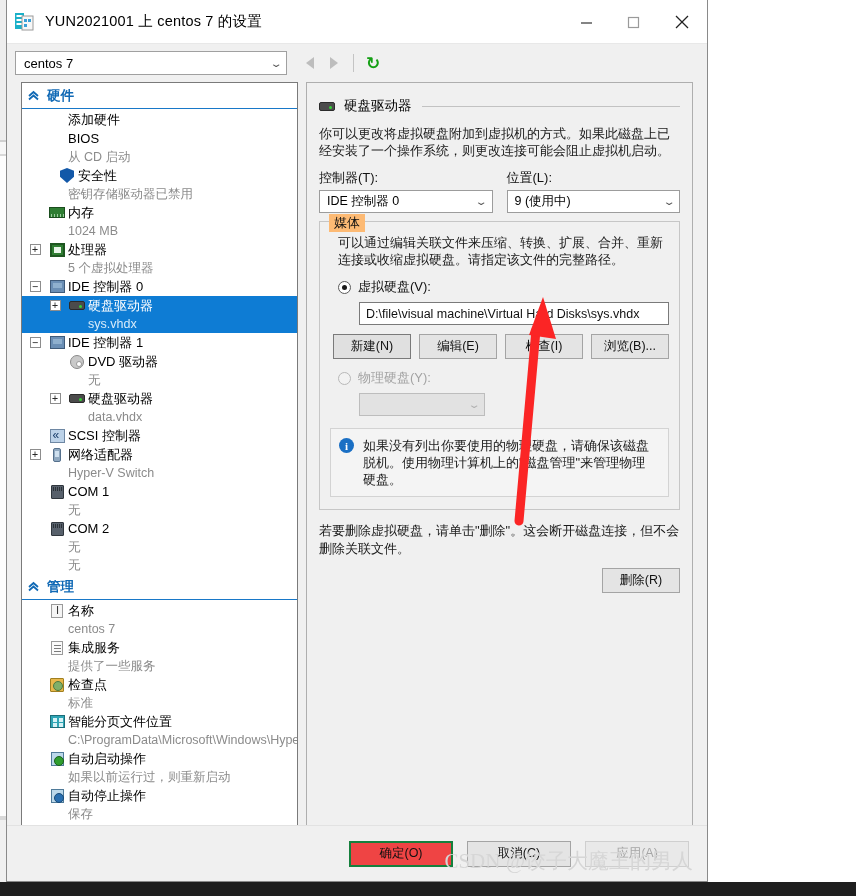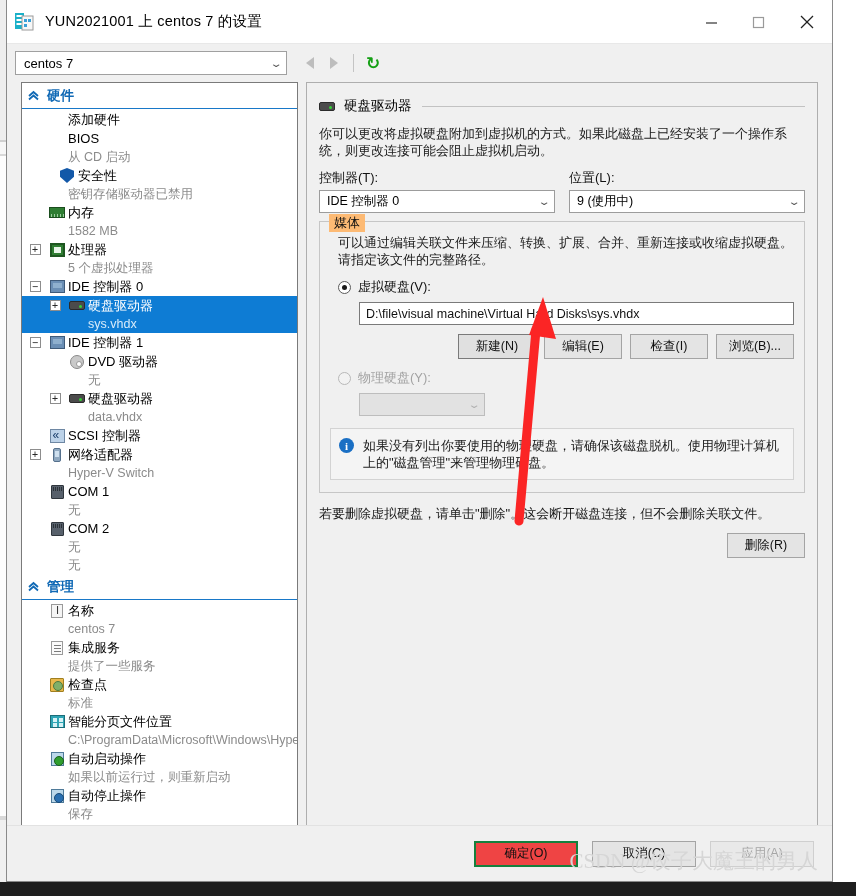--- a/index.html
+++ b/index.html
@@ -24,21 +24,21 @@
   .bg-window .s5 { top: 156px; height: 660px; background:#fdfdfd; }
   .bg-window .s6 { top: 816px; height: 4px; background:#d8d8d8; }
   .bg-window .s7 { top: 820px; height: 60px; background:#f0f0f0; }
 
   .bottom-strip {
     position:absolute; left:0; bottom:0; width:856px; height:14px; background:#1f1f1f;
   }
 
   
   .window {
-    position: absolute; left: 6px; top: 0; width: 827px; height: 882px;
+    position: absolute; left: 6px; top: 0; width: 702px; height: 882px;
     background: #f0f0f0;
     border: 1px solid #8a8a8a;
     border-top: none;
   }
 
   .titlebar {
     position: relative;
     height: 44px;
     background: #ffffff;
     display: flex; align-items: center;
@@ -380,21 +380,21 @@
               <div class="node-sub" style="padding-left: 46px;">密钥存储驱动器已禁用</div>
             </div>
             <div class="node">
               <div class="node-row" style="padding-left: 2px;">
                 <span class="exp-slot"></span>
                 <span class="icon-slot">
                   <span class="ic ic-mem"></span>
                 </span>
                 <span class="node-label">内存</span>
               </div>
-              <div class="node-sub" style="padding-left: 46px;">1582 MB</div>
+              <div class="node-sub" style="padding-left: 46px;">1024 MB</div>
             </div>
             <div class="node">
               <div class="node-row" style="padding-left: 2px;">
                 <span class="exp-slot">
                   <span class="expander">+</span>
                 </span>
                 <span class="icon-slot">
                   <span class="ic ic-cpu"></span>
                 </span>
                 <span class="node-label">处理器</span>

